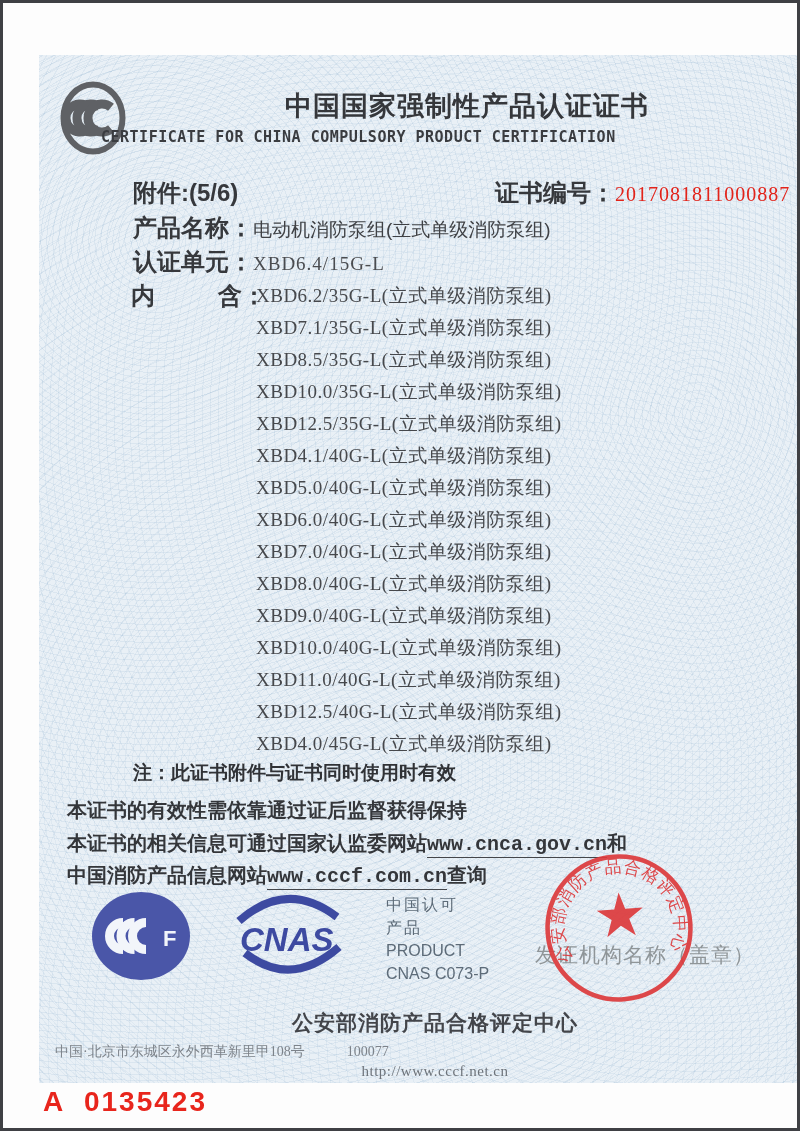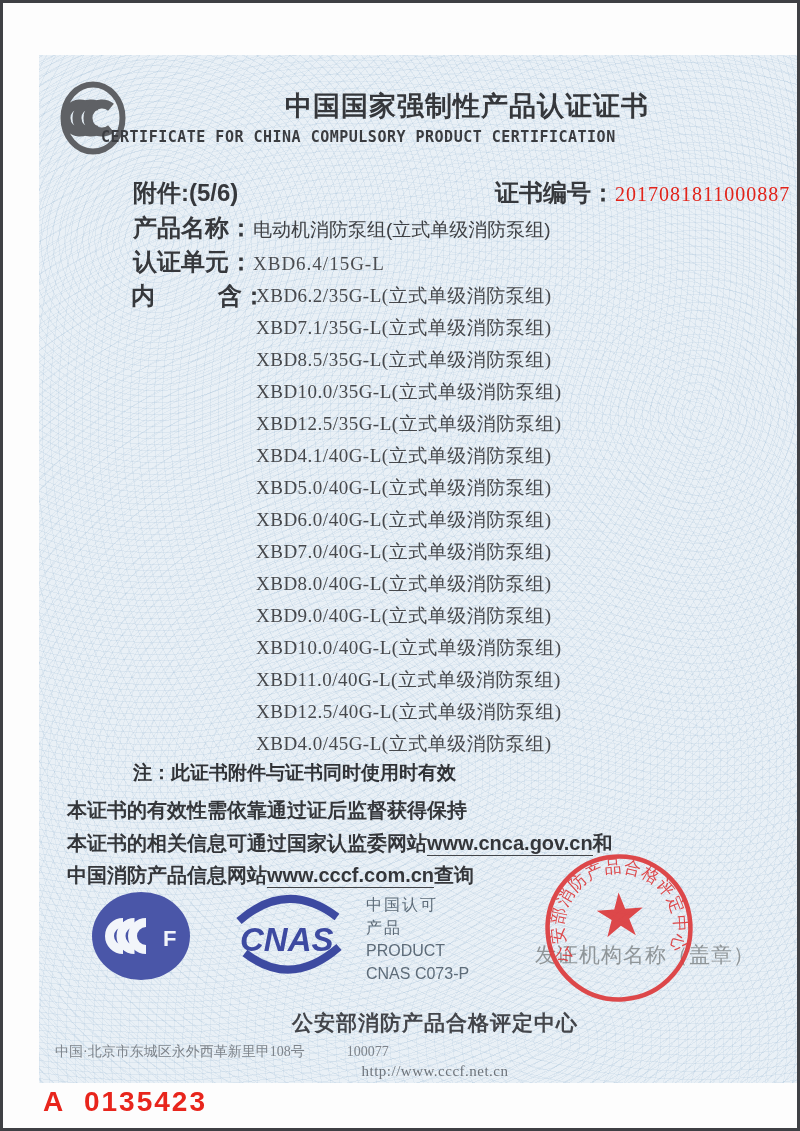--- a/index.html
+++ b/index.html
@@ -49,25 +49,25 @@
   .includes-list{left:217px;top:225px;}
   .include-line{
     height:32px;line-height:32px;
     font-size:19px;color:#46484c;font-family:"Liberation Serif",serif;letter-spacing:.5px;
     white-space:nowrap;
   }
   .note-line{left:94px;top:705px;font-size:19px;font-weight:bold;color:#303236;}
   
   .validity{left:0;right:0;top:739px;text-align:left;padding-left:28px;}
   .validity .vline{height:32.5px;line-height:32.5px;font-size:20px;font-weight:bold;color:#34363a;white-space:nowrap;}
-  .vurl{font-family:Liberation Sans, sans-serif;border-bottom:1.5px solid #44464a;padding-bottom:1px;}
+  .vurl{font-family:Liberation Mono, monospace;border-bottom:1.5px solid #44464a;padding-bottom:1px;}
   
   .cccf-logo{left:52px;top:836px;}
   .cnas-logo{left:192px;top:834px;}
-  .accreditation{left:327px;top:838px;}
+  .accreditation{left:347px;top:838px;}
   .acc-line{height:23px;line-height:23px;font-size:16px;color:#5d6b78;font-family:"Liberation Sans",sans-serif;white-space:nowrap;}
   .accreditation .acc-line:nth-child(1),
   .accreditation .acc-line:nth-child(2){font-family:"Liberation Serif",serif;letter-spacing:2px;}
   .issuer-line{left:496px;top:886px;font-size:21px;color:#8f9598;font-family:"Liberation Serif",serif;letter-spacing:1px;z-index:1;white-space:nowrap;}
   .stamp{left:504px;top:797px;z-index:2;transform:rotate(-4deg);opacity:.92;}
   
   .footer-org{left:0;right:0;top:954px;text-align:center;padding-left:16px;
     font-size:21px;font-weight:bold;color:#43454a;letter-spacing:1px;}
   .footer-address{left:0;right:0;top:988px;text-align:left;padding-left:16px;
     font-size:14px;color:#7d838a;font-family:"Liberation Serif",serif;}

